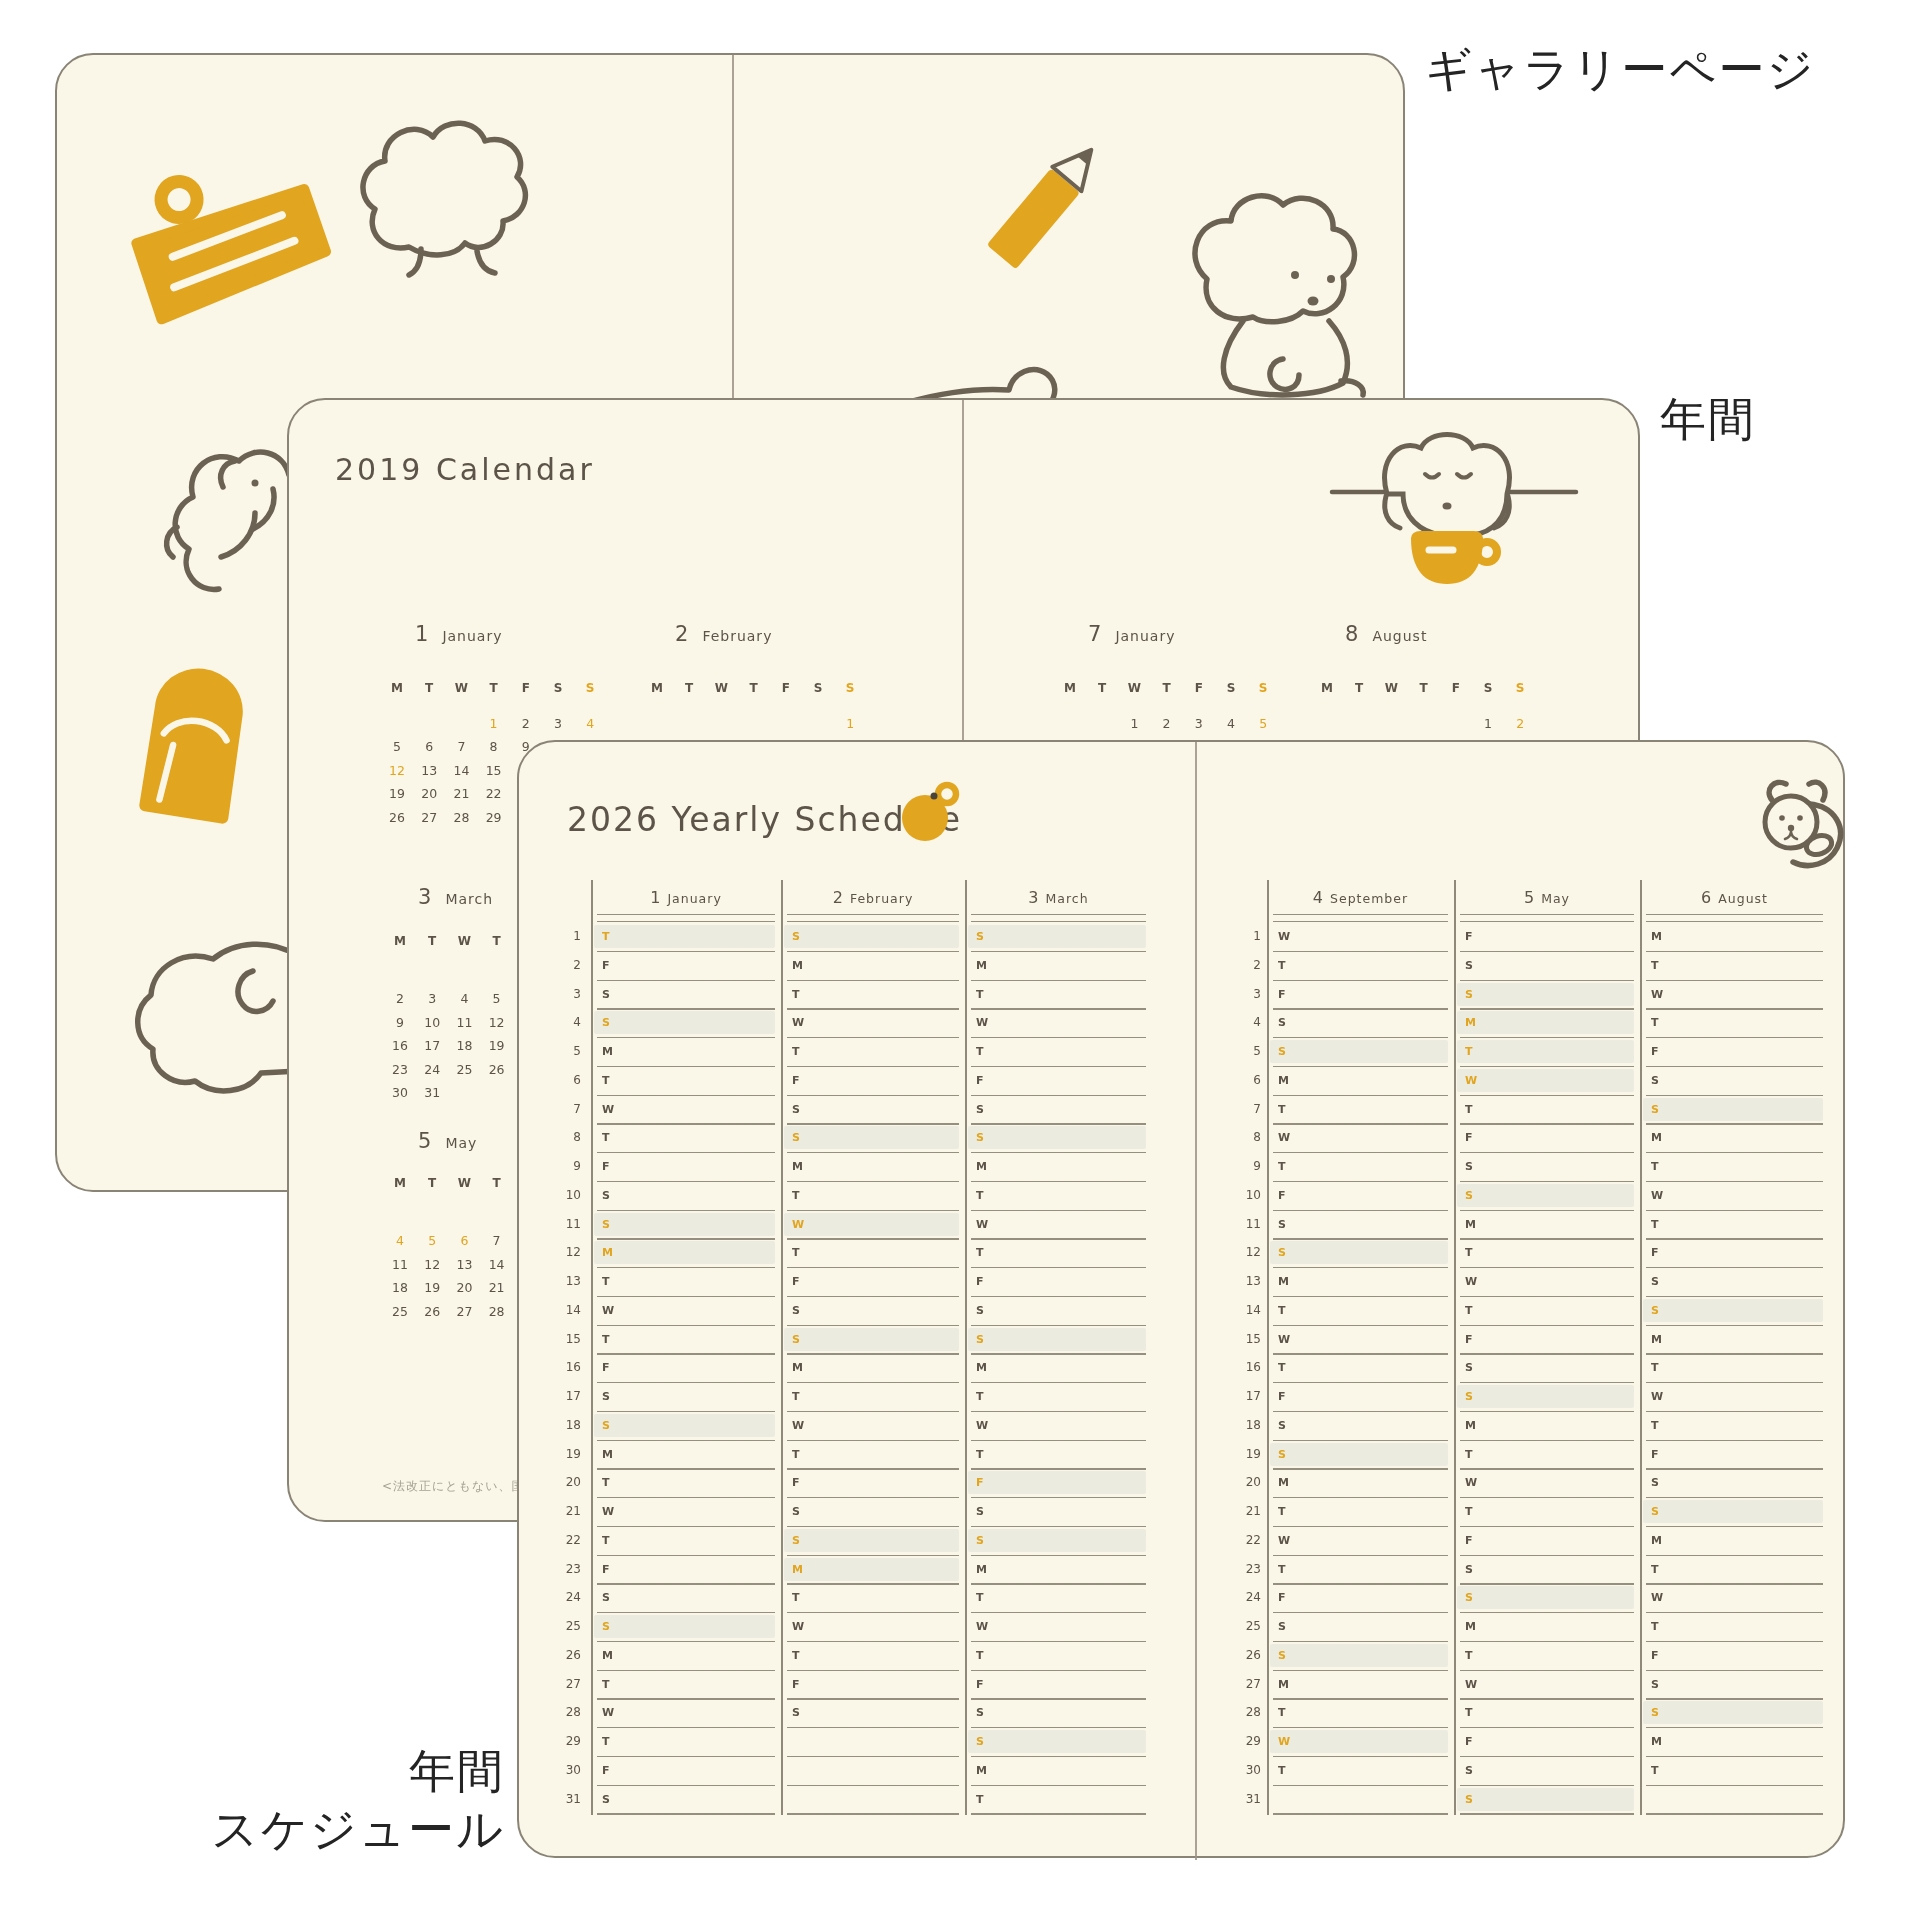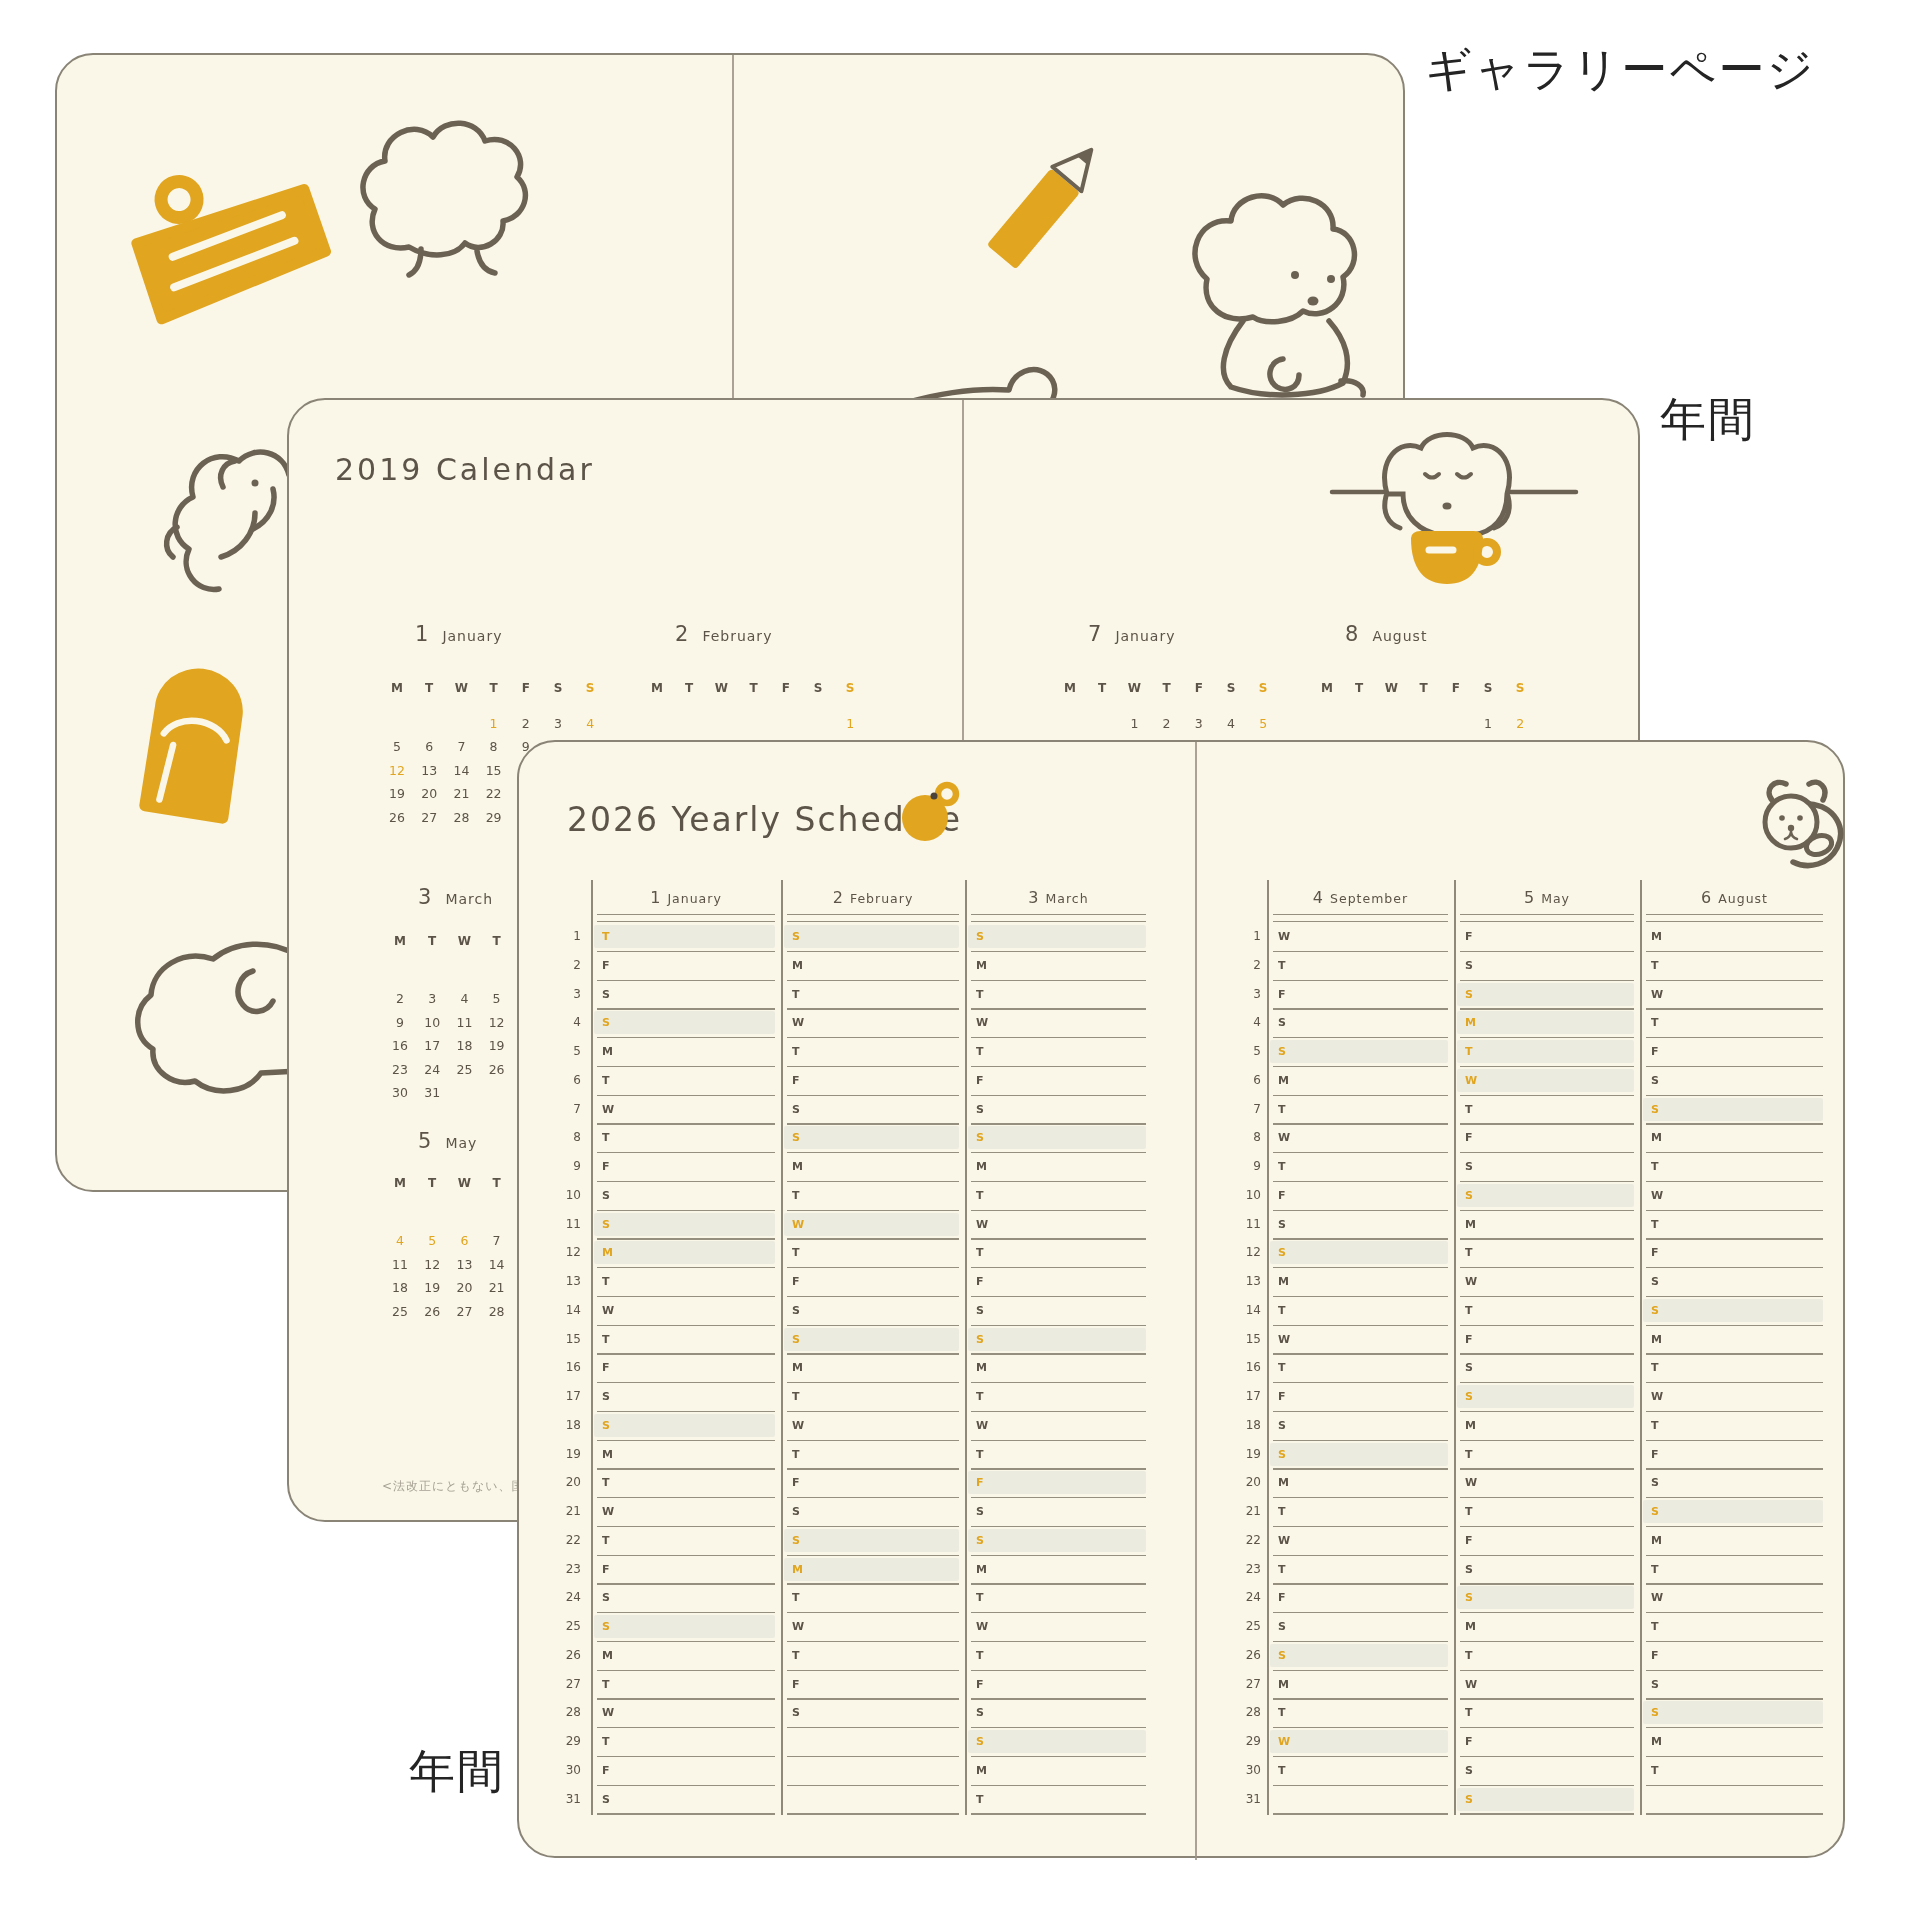--- a/index.html
+++ b/index.html
@@ -859,15 +859,16 @@
         <div class="rline" style="left: 1127px; top: 1071.25px; width: 177px;"></div>
       </div>
   </div>
 
   <div class="lbl" style="left:1425px;top:38px;">ギャラリーページ</div>
   <div class="lbl" style="left:1660px;top:388px;">
     <div>年間</div>
   </div>
   <div class="lbl" style="left:140px;top:1742px;width:365px;text-align:right;line-height:58px;">
     <div>年間</div>
+    <div>スケジュール</div>
   </div>
 
 </div>
 
 </body></html>

